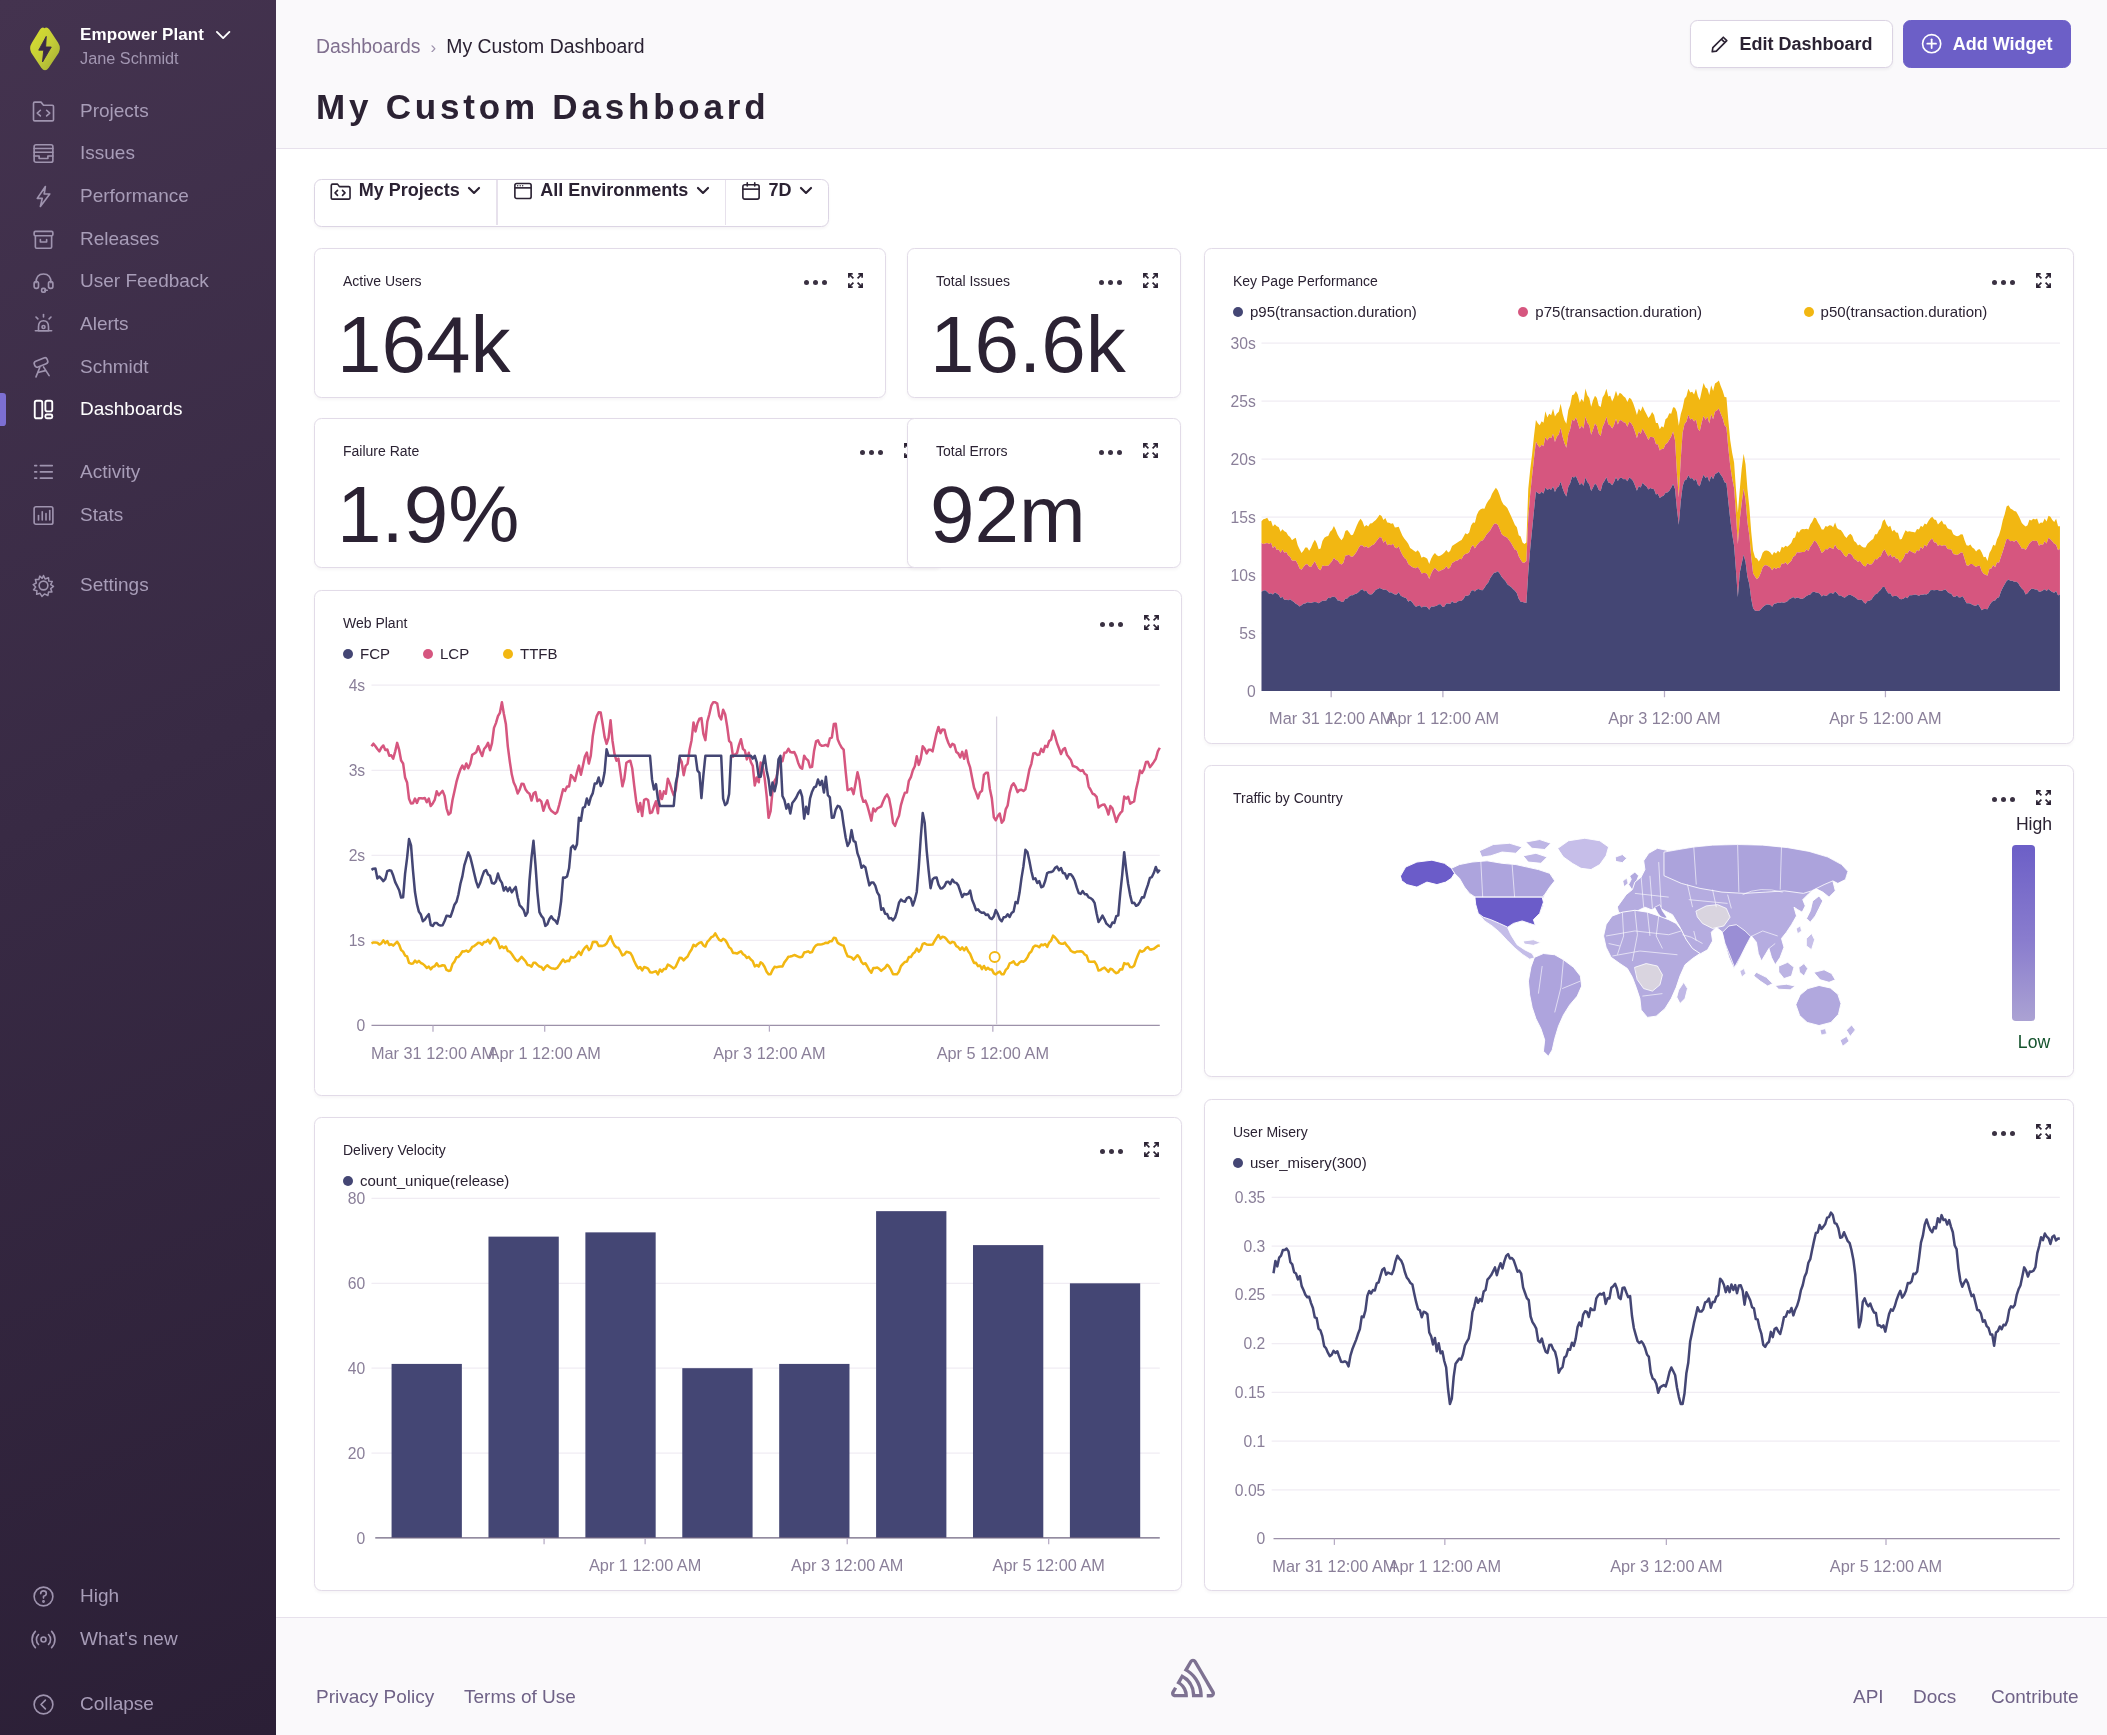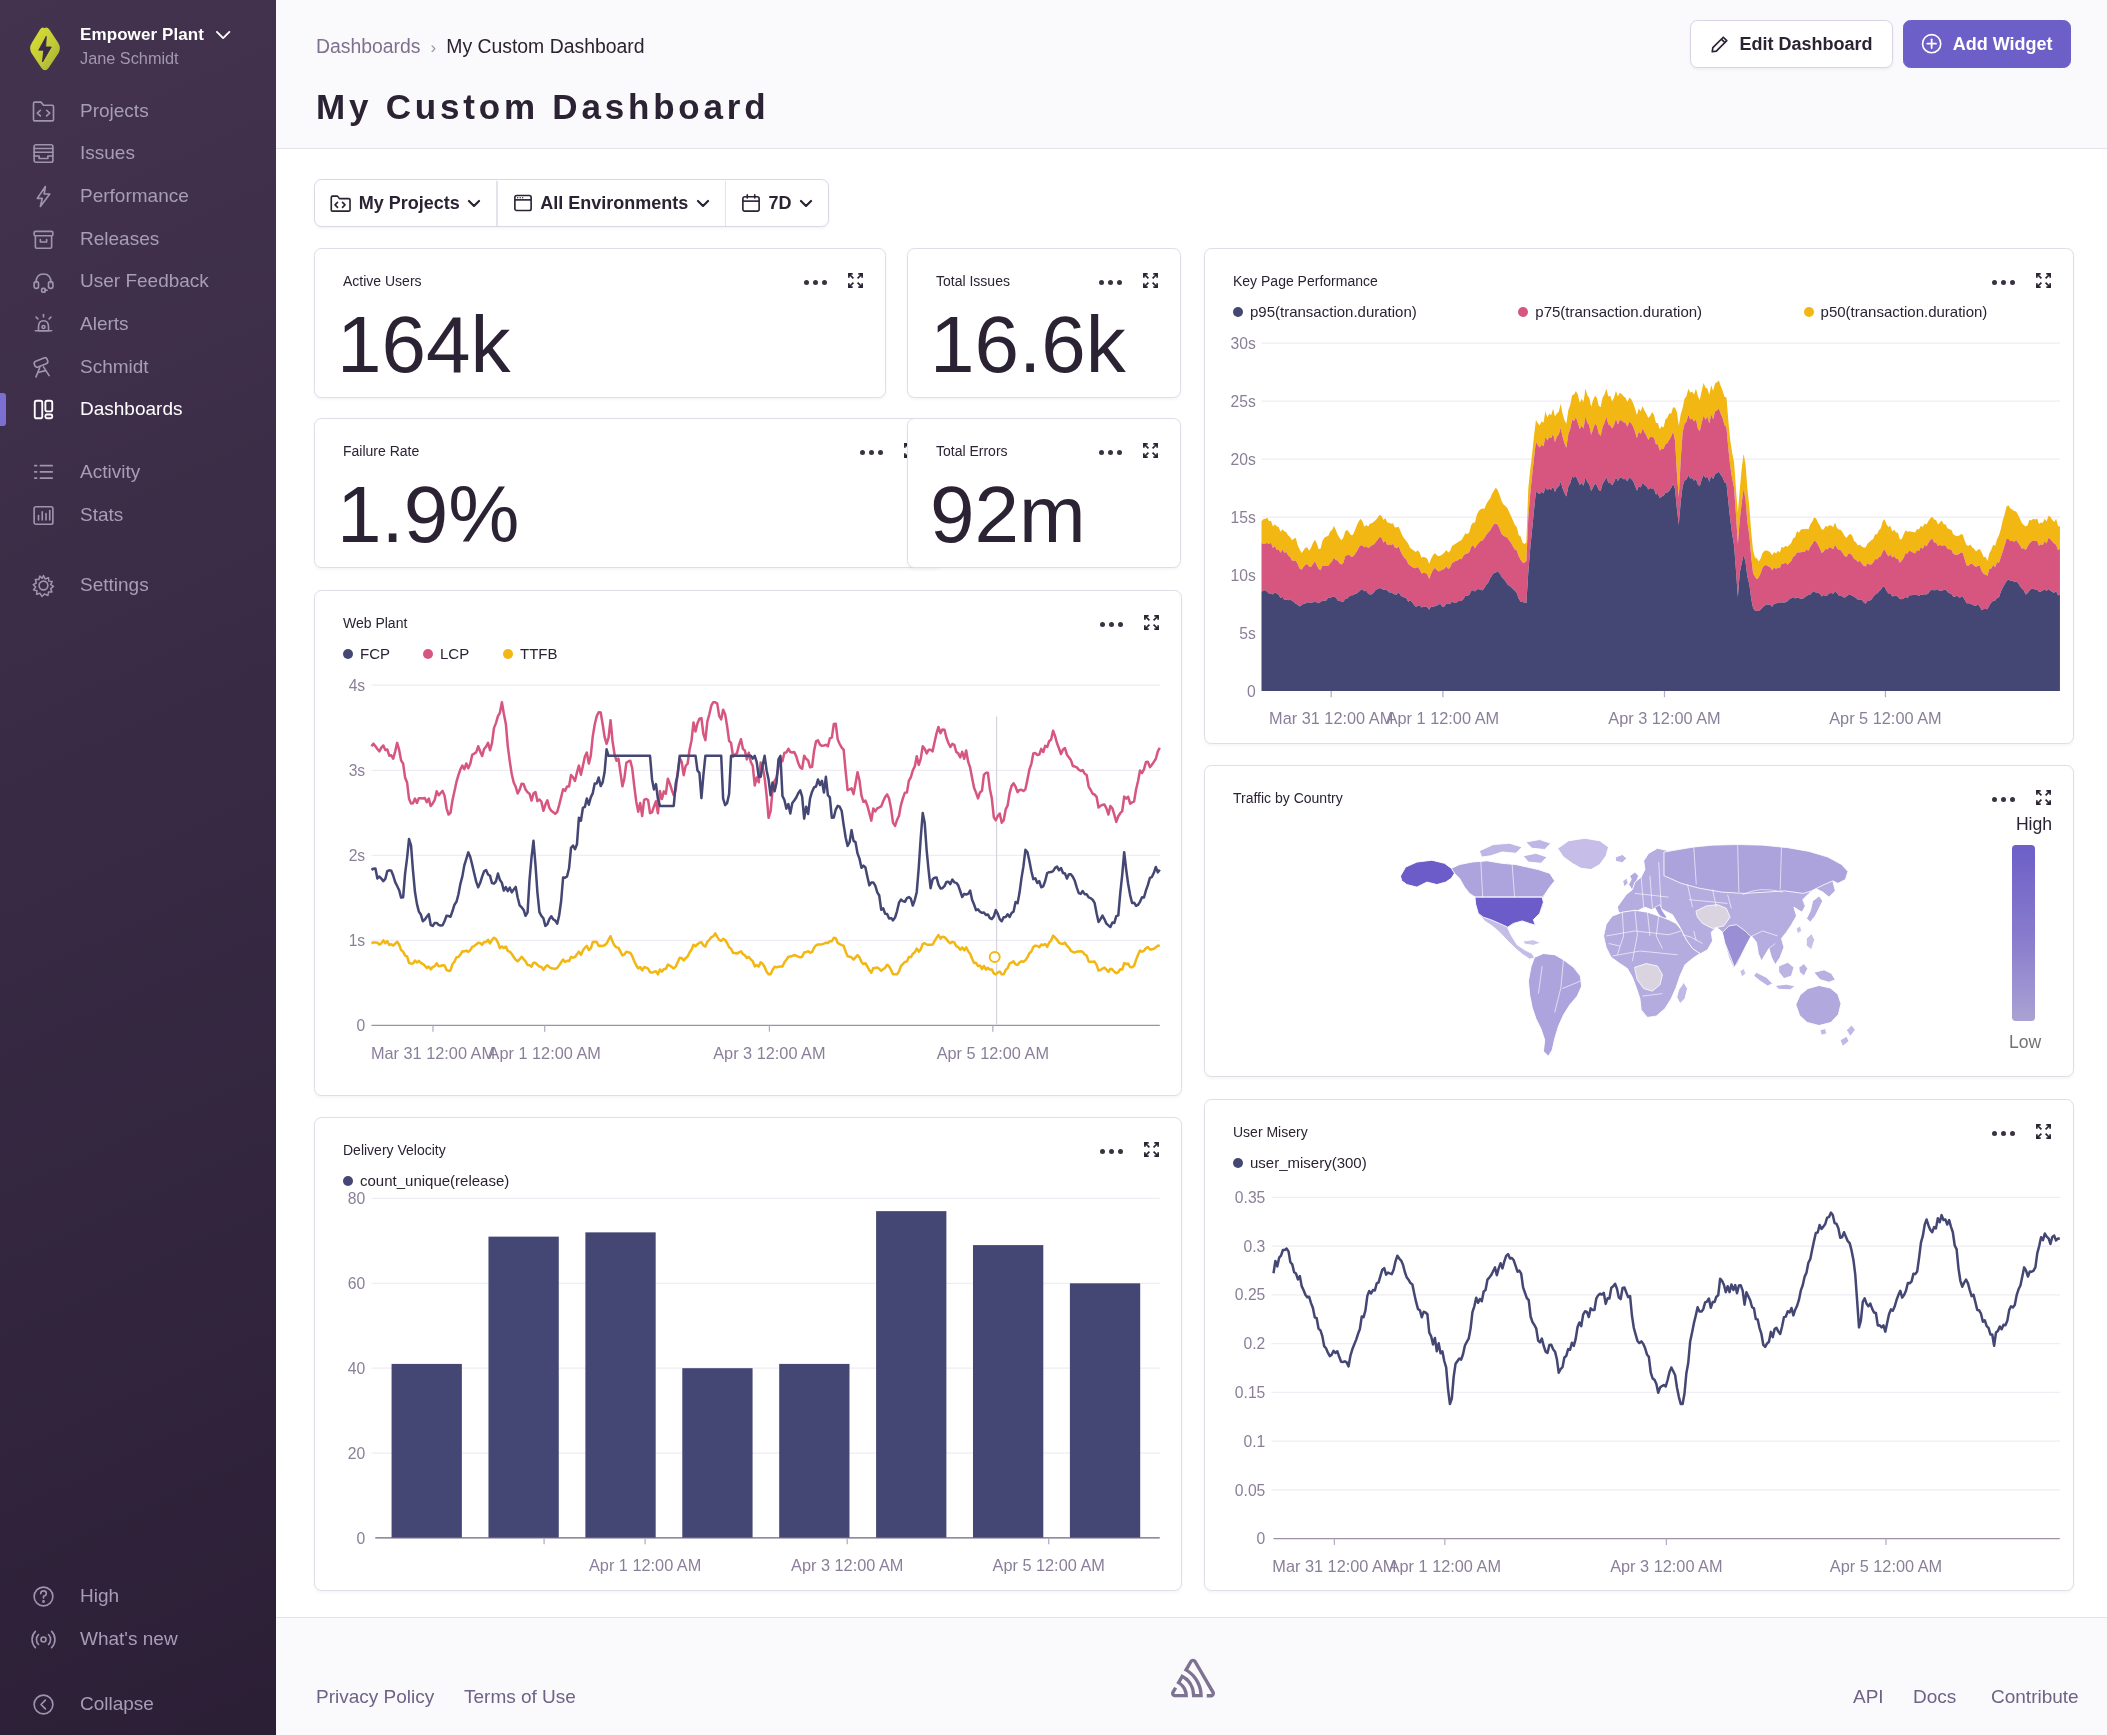--- a/index.html
+++ b/index.html
@@ -20,21 +20,21 @@
 
 #header{position:absolute;left:276px;top:0;width:1832px;height:149px;background:#FAF9FB;border-bottom:1.3px solid #E7E1EC}
 #crumbs{position:absolute;left:316px;top:35px;font-size:19.4px;color:#80708F}
 #crumbs .sep{color:#9D91AC;padding:0 10px;font-size:17px}
 #crumbs .cur{color:#2B2233}
 #page-title{position:absolute;left:316px;top:87px;font-size:35px;font-weight:700;color:#2B2233;letter-spacing:3.8px}
 .btn{position:absolute;top:20px;height:48px;border-radius:7.5px;font-size:18px;font-weight:700;display:flex;align-items:center;justify-content:center;gap:10px}
 #btn-edit{left:1690px;width:203px;background:#fff;border:1.3px solid #DBD3E3;color:#2B2233;box-shadow:0 1.9px 2.5px rgba(43,34,51,.05)}
 #btn-add{left:1903px;width:168px;background:#6C5FC7;color:#fff;border:1.3px solid #6C5FC7}
 
-#filterbar{position:absolute;left:314px;top:179px;height:48px;background:#fff;border:1.3px solid #DCD5E4;border-radius:7.5px;display:flex;align-items:center;box-shadow:0 1.9px 2.5px rgba(43,34,51,.04)}
+#filterbar{position:absolute;left:314px;top:179px;height:48px;background:#fff;border:1.3px solid #DCD5E4;border-radius:7.5px;display:flex;align-items:flex-start;box-shadow:0 1.9px 2.5px rgba(43,34,51,.04)}
 .fseg{display:flex;align-items:center;gap:7.5px;padding:0 15px;font-size:18px;font-weight:700;color:#2B2233;white-space:nowrap}
 .fdiv{width:1.3px;height:45px;background:#E7E1EC}
 .chev{width:14px;height:8.8px;flex:none}
 .chev polyline{fill:none;stroke:#2B2233;stroke-width:3.4;stroke-linecap:round;stroke-linejoin:round}
 
 .card{position:absolute;background:#fff;border:1.3px solid #E2DBE8;border-radius:7.5px;box-shadow:0 1.9px 3.1px rgba(43,34,51,.04)}
 .ct{position:absolute;left:28px;top:20px;font-size:14px;color:#2B2233;line-height:25px;white-space:nowrap}
 .bignum{position:absolute;left:22px;top:56px;font-size:80px;color:#2B2233;line-height:80px}
 .dots{position:absolute;right:58px;top:30px;width:22.6px;height:7.5px}
 .dots i{position:absolute;top:1.3px;width:5px;height:5px;border-radius:50%;background:#3A3142}
@@ -521,21 +521,21 @@
         <path d="M228,206 L222,250"></path>
 
 <path d="M470,16 L474,76"></path>
         <path d="M540,12 L542,88"></path>
         <path d="M610,16 L608,84"></path>
 </g>
 </svg>
 
   <div style="position:absolute;left:804px;top:48px;width:50px;text-align:center;font-size:17.6px;color:#2B2233">High</div>
   <div style="position:absolute;left:807px;top:79px;width:23px;height:176px;border-radius:3.8px;background:linear-gradient(180deg,#6C5FC7 0%,#8A7DCE 55%,#ABA2D3 100%)"></div>
-  <div style="position:absolute;left:804px;top:266px;width:50px;font-size:17.6px;color:#737373">Low</div>
+  <div style="position:absolute;left:804px;top:266px;width:50px;text-align:center;font-size:17.6px;color:#14532d">Low</div>
 </div>
 
 <div class="card" style="left:314px;top:1117px;width:868px;height:474px">
   <div class="ct">Delivery Velocity</div>
     <div class="dots">
       <i></i>
       <i></i>
       <i></i>
     </div>
   <svg class="expand" viewBox="0 0 27 27">

